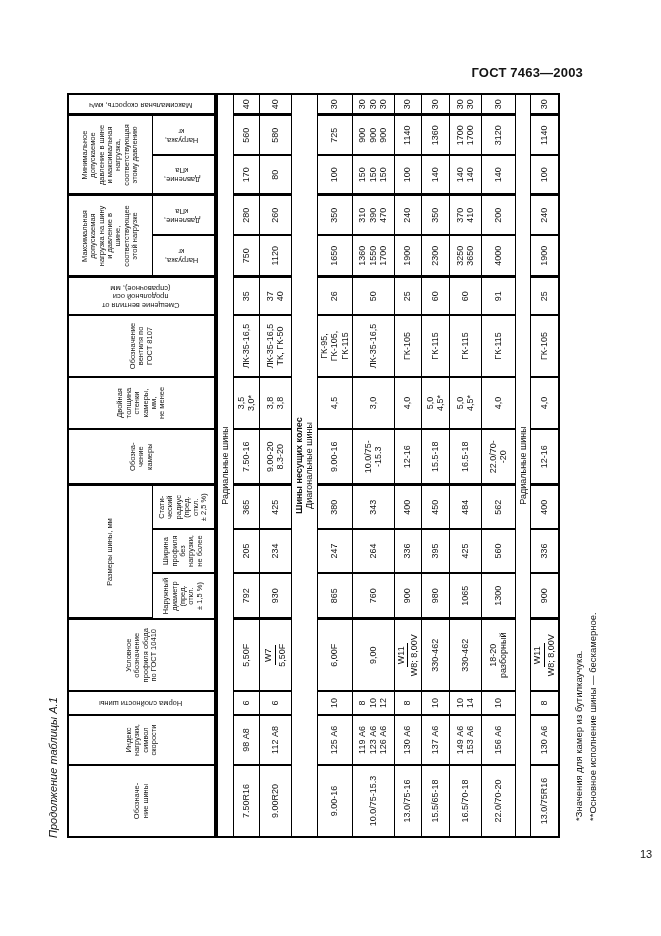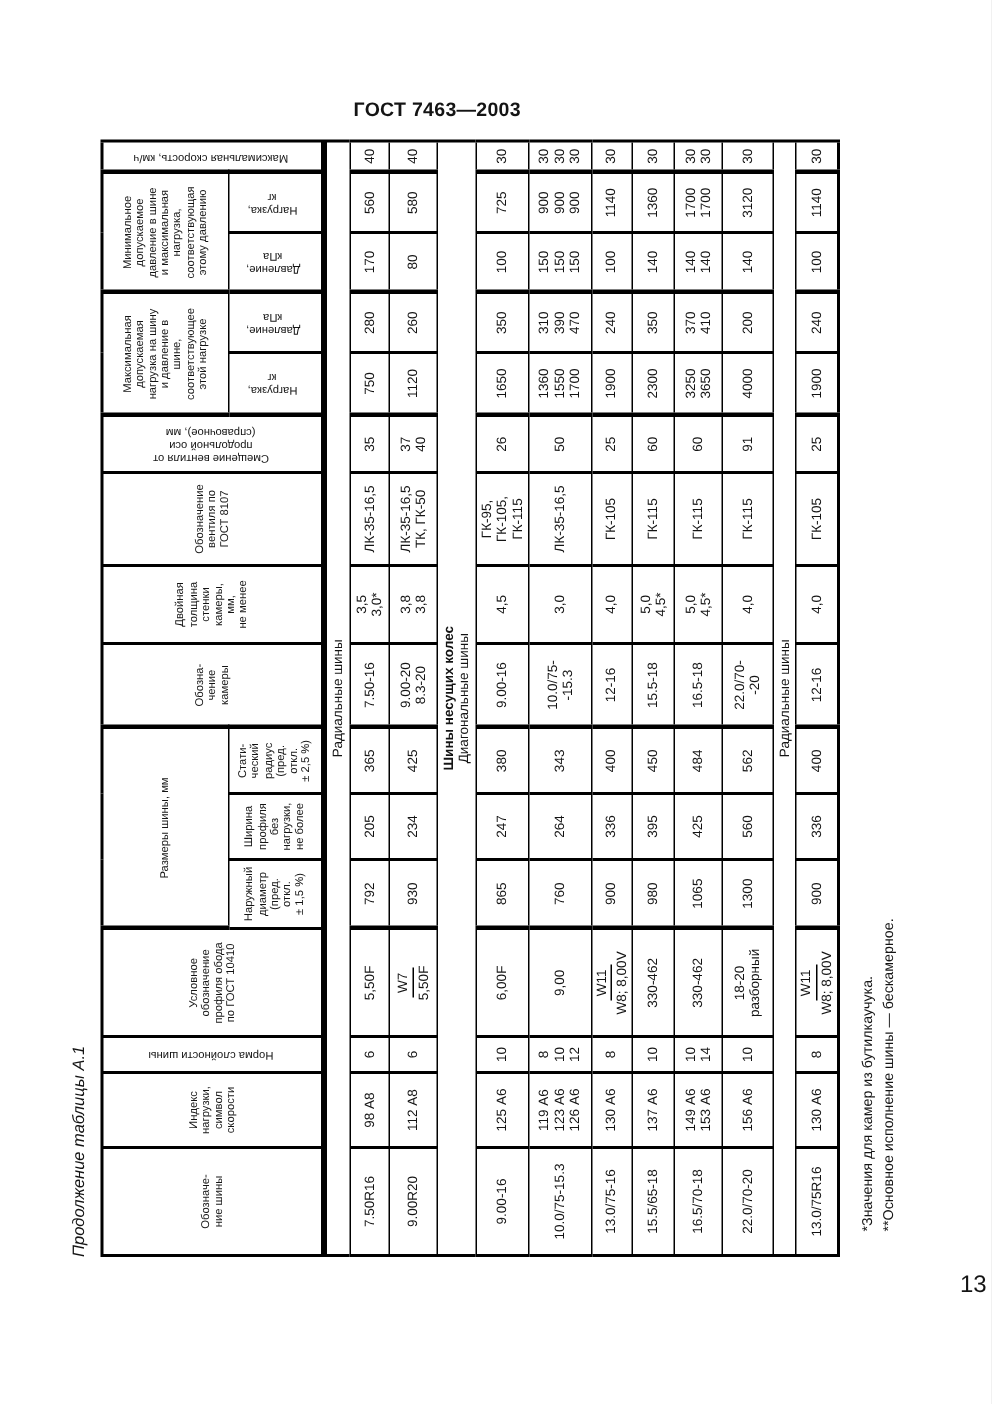--- a/index.html
+++ b/index.html
@@ -4,21 +4,21 @@
 <style>
   html,body { margin:0; padding:0; background:#e8e8e8; }
   .page {
     position:relative; width:661px; height:936px; margin:0 auto;
     background:#ffffff; color:#141414;
     font-family:"Liberation Sans", sans-serif;
     overflow:hidden;
   }
   .gost-ref {
     position:absolute; top:65px; left:0; width:583px;
-    text-align:center; font-weight:bold; font-size:13px; letter-spacing:.2px;
+    text-align:right; font-weight:bold; font-size:13px; letter-spacing:.2px;
   }
   
   .rot {
     position:absolute; left:47px; top:94px; width:744px; height:580px;
     transform-origin:0 0;
     transform:rotate(-90deg) translateX(-744px);
   }
   .caption { font-style:italic; font-size:11px; height:16px; margin-bottom:4px; }
   table.t {
     table-layout:fixed; width:743px; height:476px;
@@ -44,21 +44,21 @@
   .t thead tr.h1 th:nth-child(12) { border-left-width:3px; }
   .t thead tr.h2 th:nth-child(4), .t thead tr.h2 th:nth-child(6) { border-left-width:3px; }
   .vert {
     display:inline-block; writing-mode:vertical-rl; transform:rotate(180deg);
     white-space:pre-line; line-height:1.15; max-height:146px;
   }
   td.section { border-left:0; border-right:0; font-size:9px; padding:2px 0; line-height:1.2; }
   td.section .b { font-weight:bold; }
   .ftop { display:inline-block; border-bottom:1px solid #000; padding:0 3px 1px; margin-bottom:1px; }
   .footnotes { margin-top:12px; padding-left:17px; font-size:9.5px; line-height:1.55; }
-  .pagenum { position:absolute; left:640px; top:848px; font-size:16px; }
+  .pagenum { position:absolute; left:640px; top:848px; font-size:11px; }
 </style>
 </head>
 <body>
 
 <div class="page">
 
   <div class="gost-ref">ГОСТ 7463—2003</div>
 
   <div class="rot">
 

